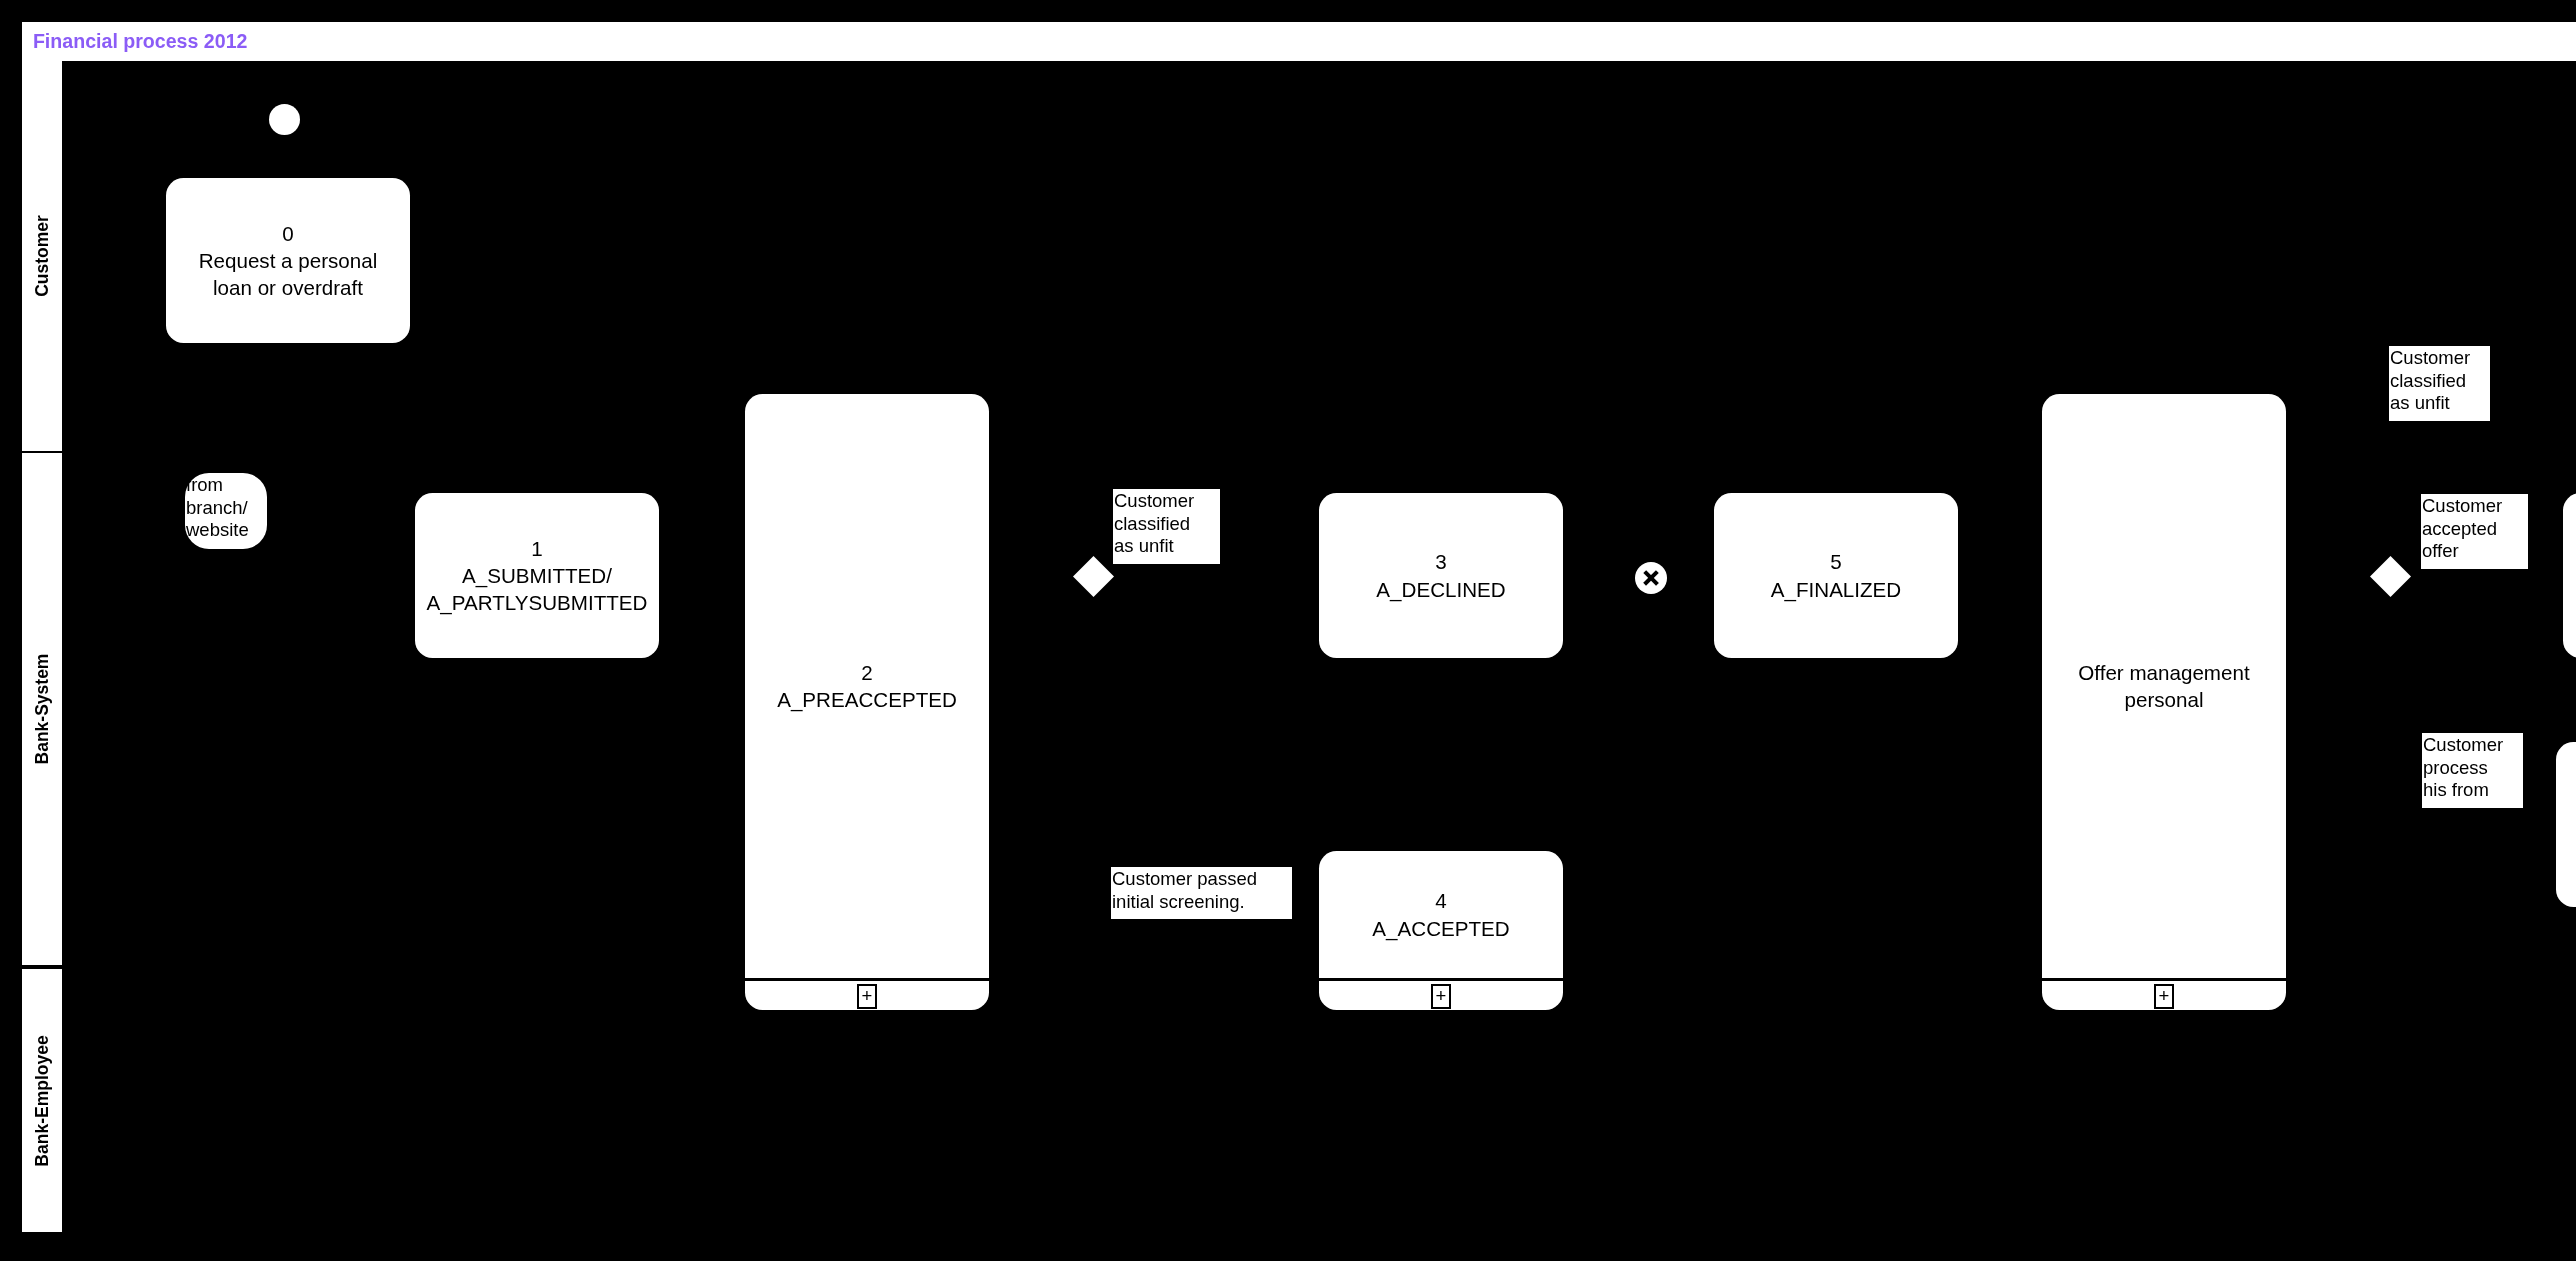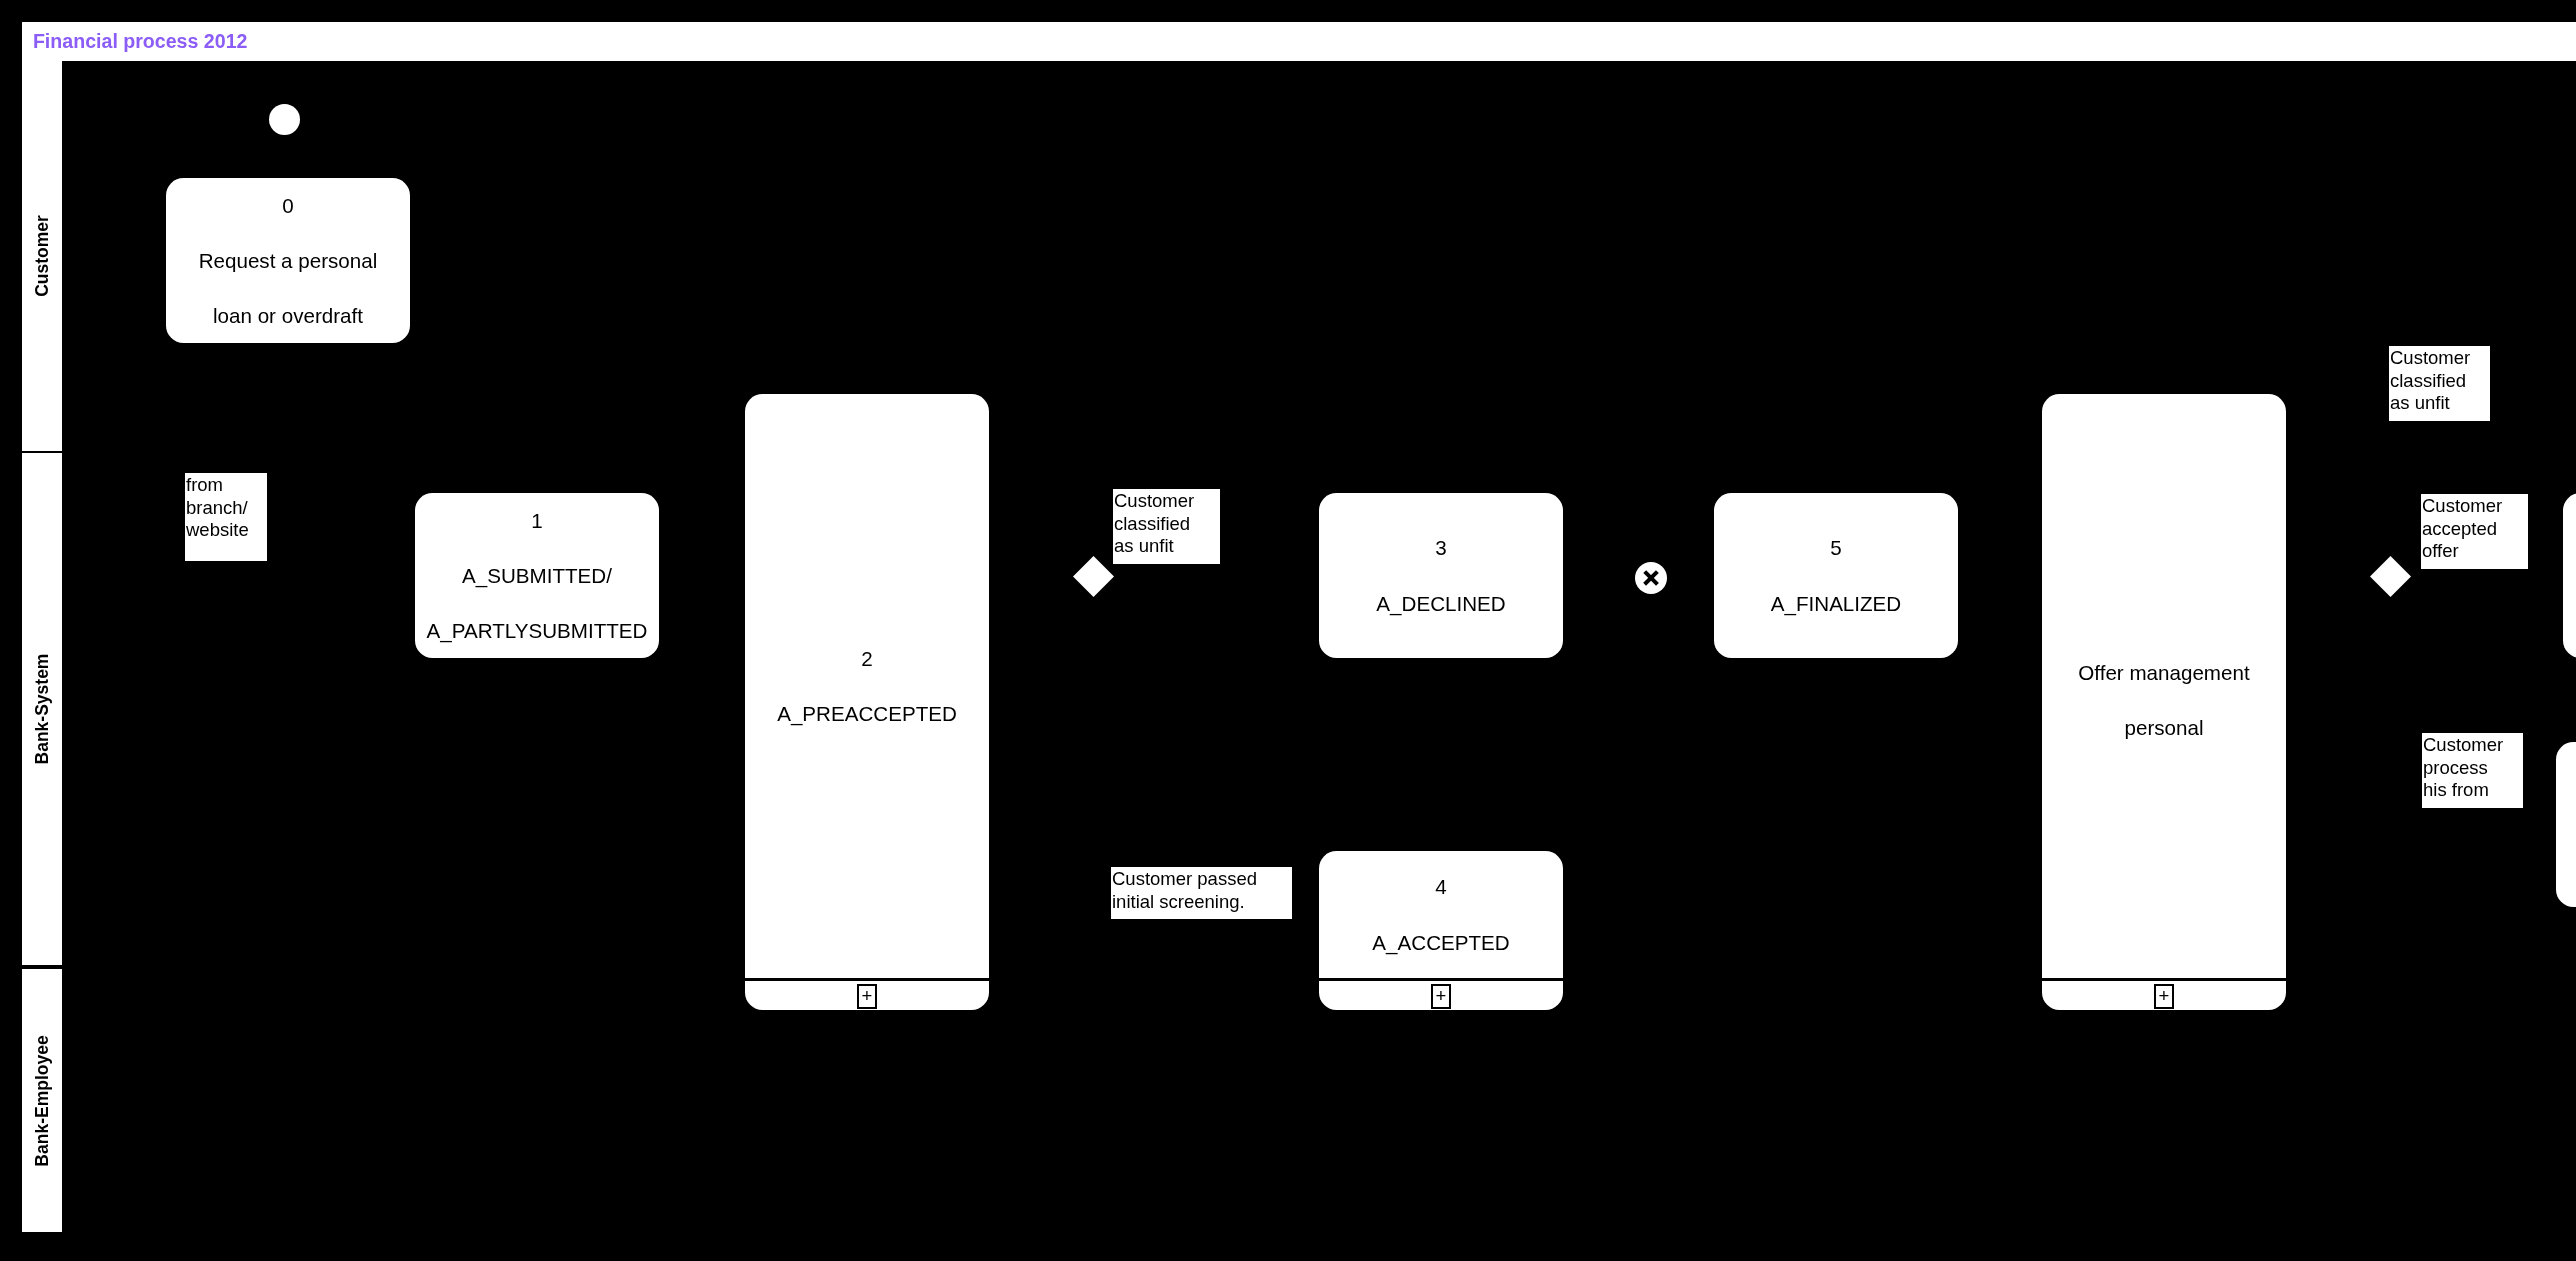--- a/index.html
+++ b/index.html
@@ -77,21 +77,21 @@
     color: #000000;
   }
   .task-text {
     text-align: center;
     font-size: 20.6px;
     line-height: 1.32;
     white-space: nowrap;
     color: #000000;
   }
   .task-text .num { display: block; }
-  .task-text .ln  { display: block; margin-top: 28px; }
+  .task-text .ln  { display: block; }
 
   
   .subprocess {
     position: absolute;
     background: #ffffff;
     border-radius: 17.5px;
     box-sizing: border-box;
     overflow: visible;
   }
   .subprocess .body {
@@ -190,21 +190,21 @@
   <div class="start-event" style="left:269px; top:104px; width:31px; height:31px;"></div>
 
   <div class="task" style="left:166px; top:178px; width:244px; height:165px;">
     <div class="task-text">
       <span class="num">0</span>
       <span class="ln">Request a personal</span>
       <span class="ln">loan or overdraft</span>
     </div>
   </div>
 
-  <div class="annotation" style="left:185px; top:473px; width:82px; height:88px; padding:1px 0 0 1px;">
+  <div class="annotation" style="left:185px; top:473px; width:82px; height:76px; padding:1px 0 0 1px;border-radius:24px;">
     <span class="ln">from</span>
     <span class="ln">branch/</span>
     <span class="ln">website</span>
   </div>
 
   <div class="task" style="left:415px; top:493px; width:244px; height:165px;">
     <div class="task-text">
       <span class="num">1</span>
       <span class="ln">A_SUBMITTED/</span>
       <span class="ln">A_PARTLYSUBMITTED</span>

